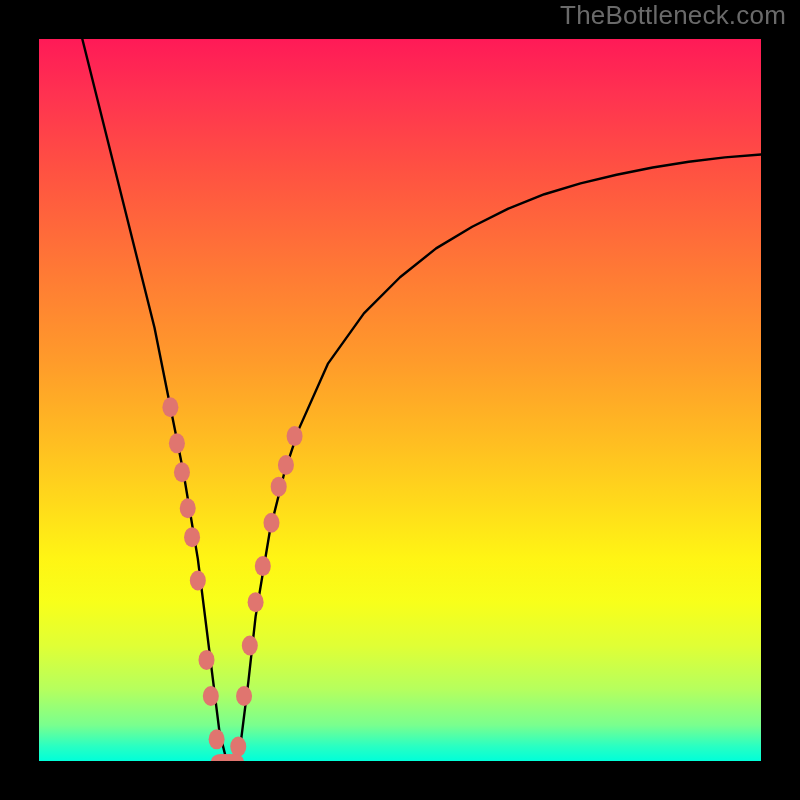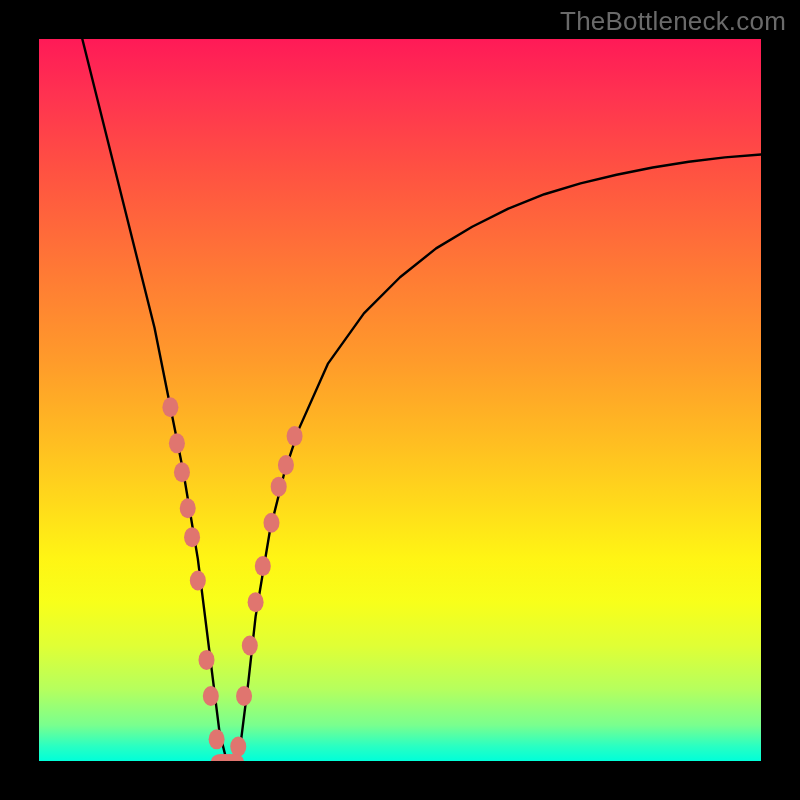--- a/index.html
+++ b/index.html
@@ -12,21 +12,21 @@
     font-family: Arial, Helvetica, sans-serif;
   }
   .outer {
     position: relative;
     width: 800px;
     height: 800px;
     background: #000;
   }
   .watermark {
     position: absolute;
-    top: 6px;
+    top: 0;
     right: 14px;
     color: #6a6a6a;
     font-size: 26px;
     font-weight: 400;
     letter-spacing: 0.2px;
     z-index: 10;
   }
   .plot-area {
     position: absolute;
     left: 39px;

